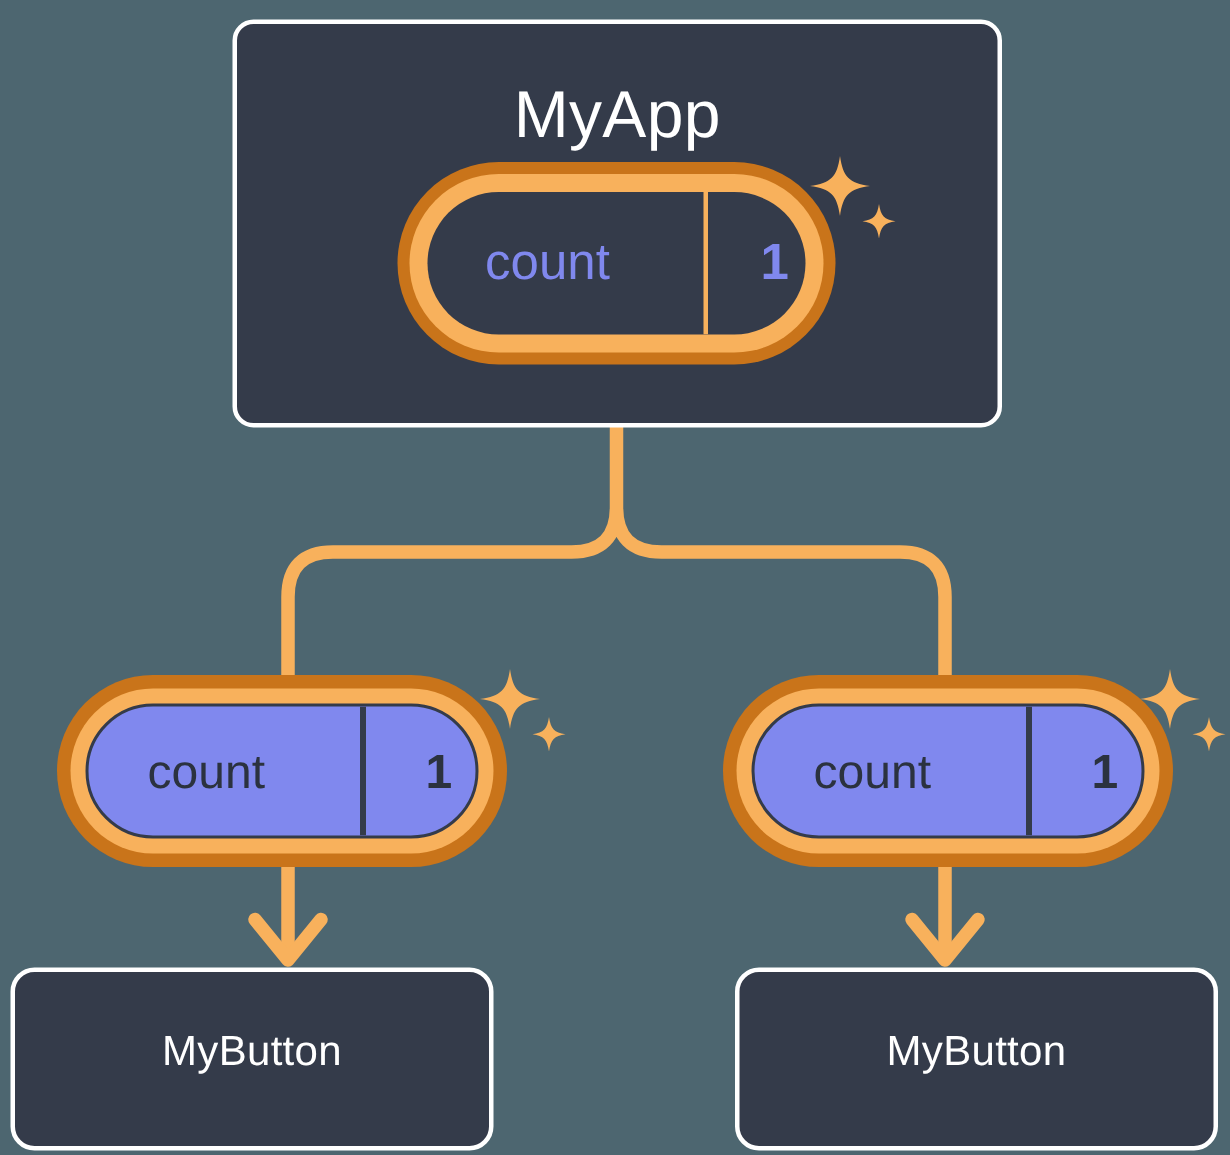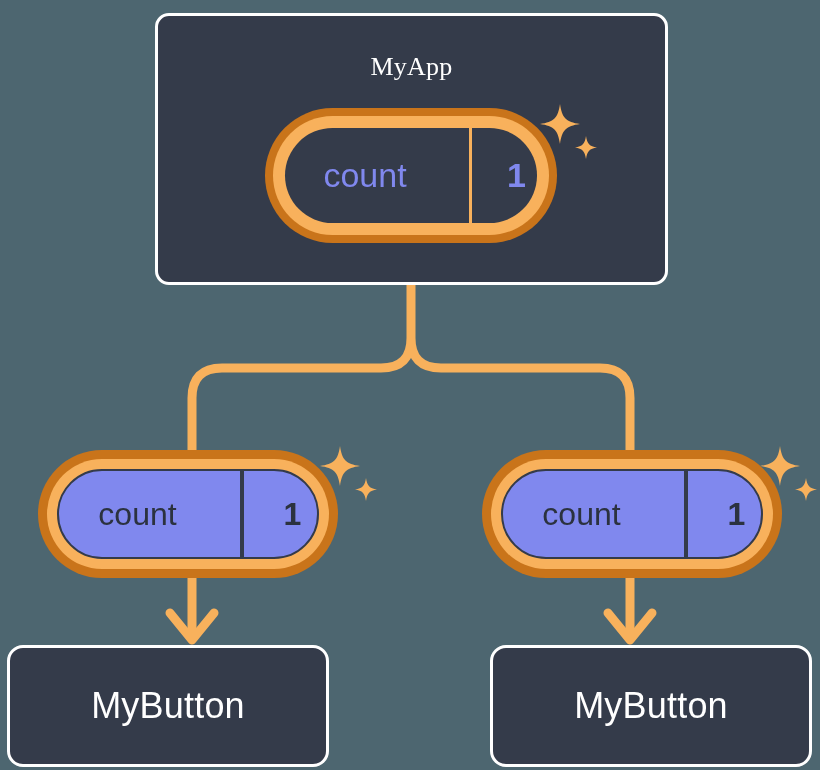--- a/index.html
+++ b/index.html
@@ -48,40 +48,39 @@
     white-space: nowrap;
   }
   #card-root {
     left: 155px;
     top: 13px;
     width: 513px;
     height: 272px;
   }
   #card-root .card-title {
     top: 36px;
-    font-size: 26px;
-    font-family: Liberation Serif, serif;
+    font-size: 44px;
   }
   #card-leaf-left {
     left: 7px;
     top: 645px;
     width: 322px;
     height: 122px;
     border-radius: 16px;
   }
   #card-leaf-right {
     left: 490px;
     top: 645px;
     width: 322px;
     height: 122px;
     border-radius: 16px;
   }
   .leaf-title {
     top: 37px;
-    font-size: 36px;
+    font-size: 28px;
   }
   
   .pill-outer {
     position: absolute;
     box-sizing: border-box;
     border-radius: 999px;
     background: #c9741a;
   }
   
   .pill-mid {

